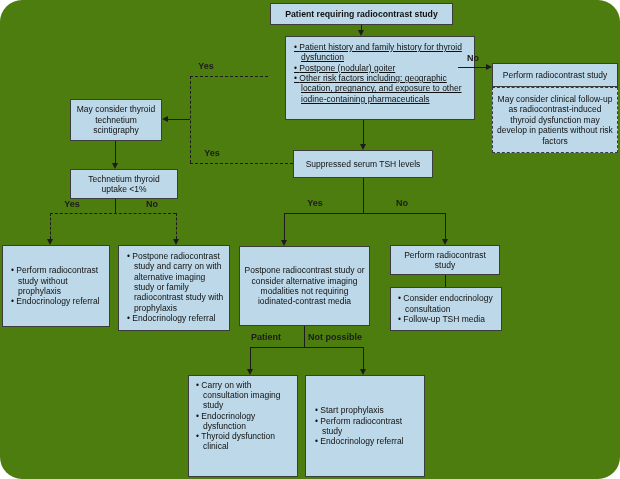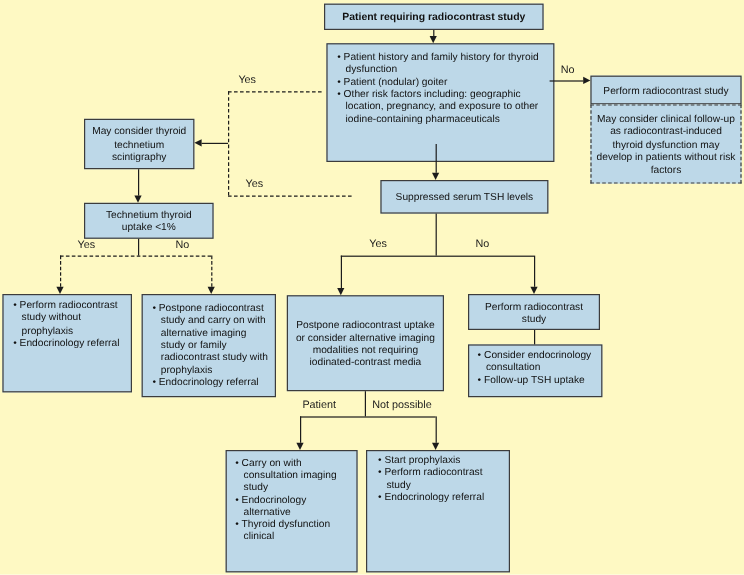--- a/index.html
+++ b/index.html
@@ -1,116 +1,116 @@
 <!DOCTYPE html>
 <html><head>
 <meta charset="utf-8">
 <style>
   html,body { margin:0; padding:0; background:#fff; }
   .canvas {
-    position:relative; width:620px; height:479px; background:#fef9c3;
-    font-family:"Liberation Sans", sans-serif; color:#111;
+    position:relative; width:620px; height:479px; background:#4d7c0f;
+    font-family:"Liberation Sans", sans-serif; color:#111;border-radius:22px;
   }
   .box {
     position:absolute; box-sizing:border-box;
     background:#bdd8e8; border:1.5px solid #3c3c3c;
     font-size:8.5px; line-height:1.22; color:#111;
   }
   .box.dashed { border-style:dashed; }
   .center { display:flex; align-items:center; justify-content:center; text-align:center; padding:2px 4px; }
-  .vcenter { display:flex; flex-direction:column; justify-content:flex-start; }
+  .vcenter { display:flex; flex-direction:column; justify-content:center; }
   .bold { font-weight:bold; font-size:8.7px; }
   .bullets ul { margin:0; padding:0; list-style:none; }
   .bullets li { padding-left:7px; text-indent:-7px; }
   .bullets li::before { content:"\2022\00a0"; }
   .hl { position:absolute; height:0; border-top:1.6px solid #1c1c1c; }
   .vl { position:absolute; width:0; border-left:1.6px solid #1c1c1c; }
   .hl.dash { border-top-style:dashed; }
   .vl.dash { border-left-style:dashed; }
   .ar-d { position:absolute; width:0; height:0;
           border-left:3.5px solid transparent; border-right:3.5px solid transparent;
           border-top:6px solid #1c1c1c; }
   .ar-l { position:absolute; width:0; height:0;
           border-top:3.5px solid transparent; border-bottom:3.5px solid transparent;
           border-right:6px solid #1c1c1c; }
   .ar-r { position:absolute; width:0; height:0;
           border-top:3.5px solid transparent; border-bottom:3.5px solid transparent;
           border-left:6px solid #1c1c1c; }
-  .elabel { position:absolute; font-size:9px; color:#1c1c1c; text-align:center; line-height:1; }
+  .elabel { position:absolute; font-size:9px; color:#1c1c1c; text-align:center; line-height:1;font-weight:bold; }
 </style>
 </head>
 <body>
 
 <div class="canvas">
 
   <div class="box center bold" style="left:270px; top:3px; width:183px; height:22px;">
     <span>Patient requiring radiocontrast study</span>
   </div>
 
-  <div class="box bullets" style="left:272px; top:36px; width:190px; height:99px; padding:5px 3px 3px 8px;">
+  <div class="box bullets" style="left:285px; top:36px; width:190px; height:84px; padding:5px 3px 3px 8px;text-decoration:underline;">
     <ul>
       <li>Patient history and family history for thyroid dysfunction</li>
-      <li>Patient (nodular) goiter</li>
+      <li>Postpone (nodular) goiter</li>
       <li>Other risk factors including: geographic location, pregnancy, and exposure to other iodine-containing pharmaceuticals</li>
     </ul>
   </div>
 
   <div class="box center" style="left:492px; top:63px; width:126px; height:24px;">
     <span>Perform radiocontrast study</span>
   </div>
 
   <div class="box dashed center" style="left:492px; top:87px; width:126px; height:66px;">
     <span>May consider clinical follow-up as radiocontrast-induced thyroid dysfunction may develop in patients without risk factors</span>
   </div>
 
   <div class="box center" style="left:70px; top:99px; width:92px; height:42px;">
     <span>May consider thyroid technetium scintigraphy</span>
   </div>
 
   <div class="box center" style="left:70px; top:169px; width:108px; height:30px;">
     <span>Technetium thyroid uptake &lt;1%</span>
   </div>
 
-  <div class="box center" style="left:293px; top:150px; width:140px; height:28px;margin-left:24px;">
+  <div class="box center" style="left:293px; top:150px; width:140px; height:28px;">
     <span>Suppressed serum TSH levels</span>
   </div>
 
   <div class="box bullets vcenter" style="left:2px; top:245px; width:108px; height:82px; padding:3px 2px 3px 8px;">
     <ul>
       <li>Perform radiocontrast study without prophylaxis</li>
       <li>Endocrinology referral</li>
     </ul>
   </div>
 
   <div class="box bullets" style="left:118px; top:245px; width:112px; height:86px; padding:5px 2px 2px 8px;">
     <ul>
       <li>Postpone radiocontrast study and carry on with alternative imaging study or family radiocontrast study with prophylaxis</li>
       <li>Endocrinology referral</li>
     </ul>
   </div>
 
   <div class="box center" style="left:239px; top:246px; width:131px; height:80px;">
-    <span>Postpone radiocontrast uptake or consider alternative imaging modalities not requiring iodinated-contrast media</span>
+    <span>Postpone radiocontrast study or consider alternative imaging modalities not requiring iodinated-contrast media</span>
   </div>
 
   <div class="box center" style="left:390px; top:245px; width:110px; height:30px;">
     <span>Perform radiocontrast study</span>
   </div>
 
   <div class="box bullets vcenter" style="left:390px; top:287px; width:112px; height:44px; padding:2px 2px 2px 7px;">
     <ul>
       <li>Consider endocrinology consultation</li>
-      <li>Follow-up TSH uptake</li>
+      <li>Follow-up TSH media</li>
     </ul>
   </div>
 
   <div class="box bullets" style="left:188px; top:375px; width:110px; height:102px; padding:4px 2px 2px 7px; line-height:1.2;">
     <ul>
       <li>Carry on with consultation imaging study</li>
-      <li>Endocrinology alternative</li>
+      <li>Endocrinology dysfunction</li>
       <li>Thyroid dysfunction clinical</li>
     </ul>
   </div>
 
   <div class="box bullets vcenter" style="left:305px; top:375px; width:120px; height:102px; padding:2px 2px 2px 9px;">
     <ul>
       <li>Start prophylaxis</li>
       <li>Perform radiocontrast study</li>
       <li>Endocrinology referral</li>
     </ul>

